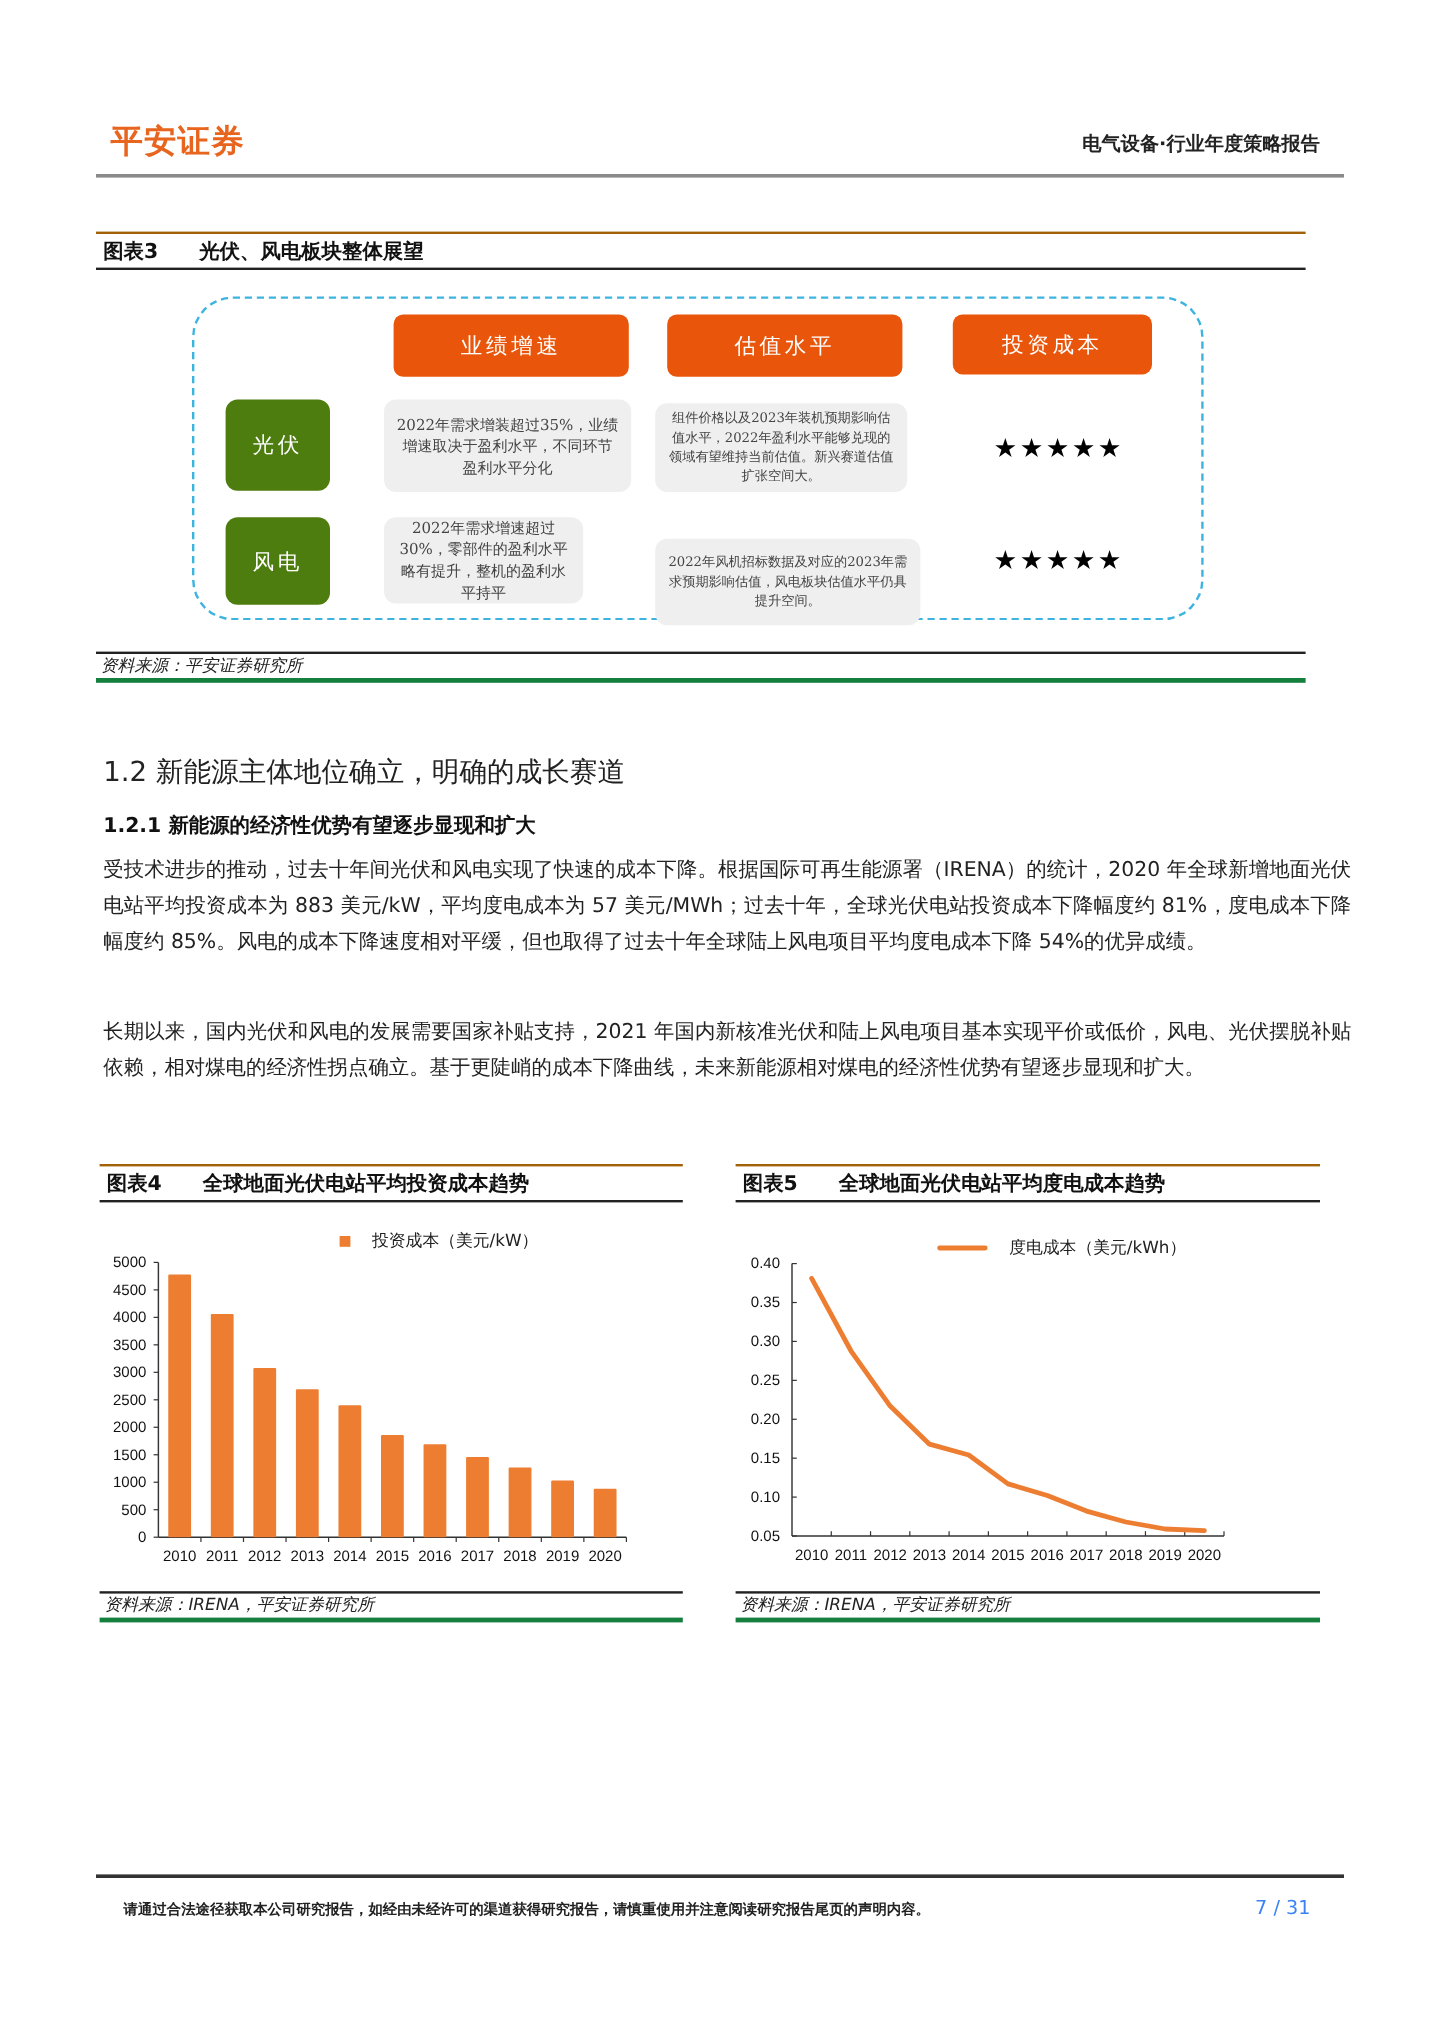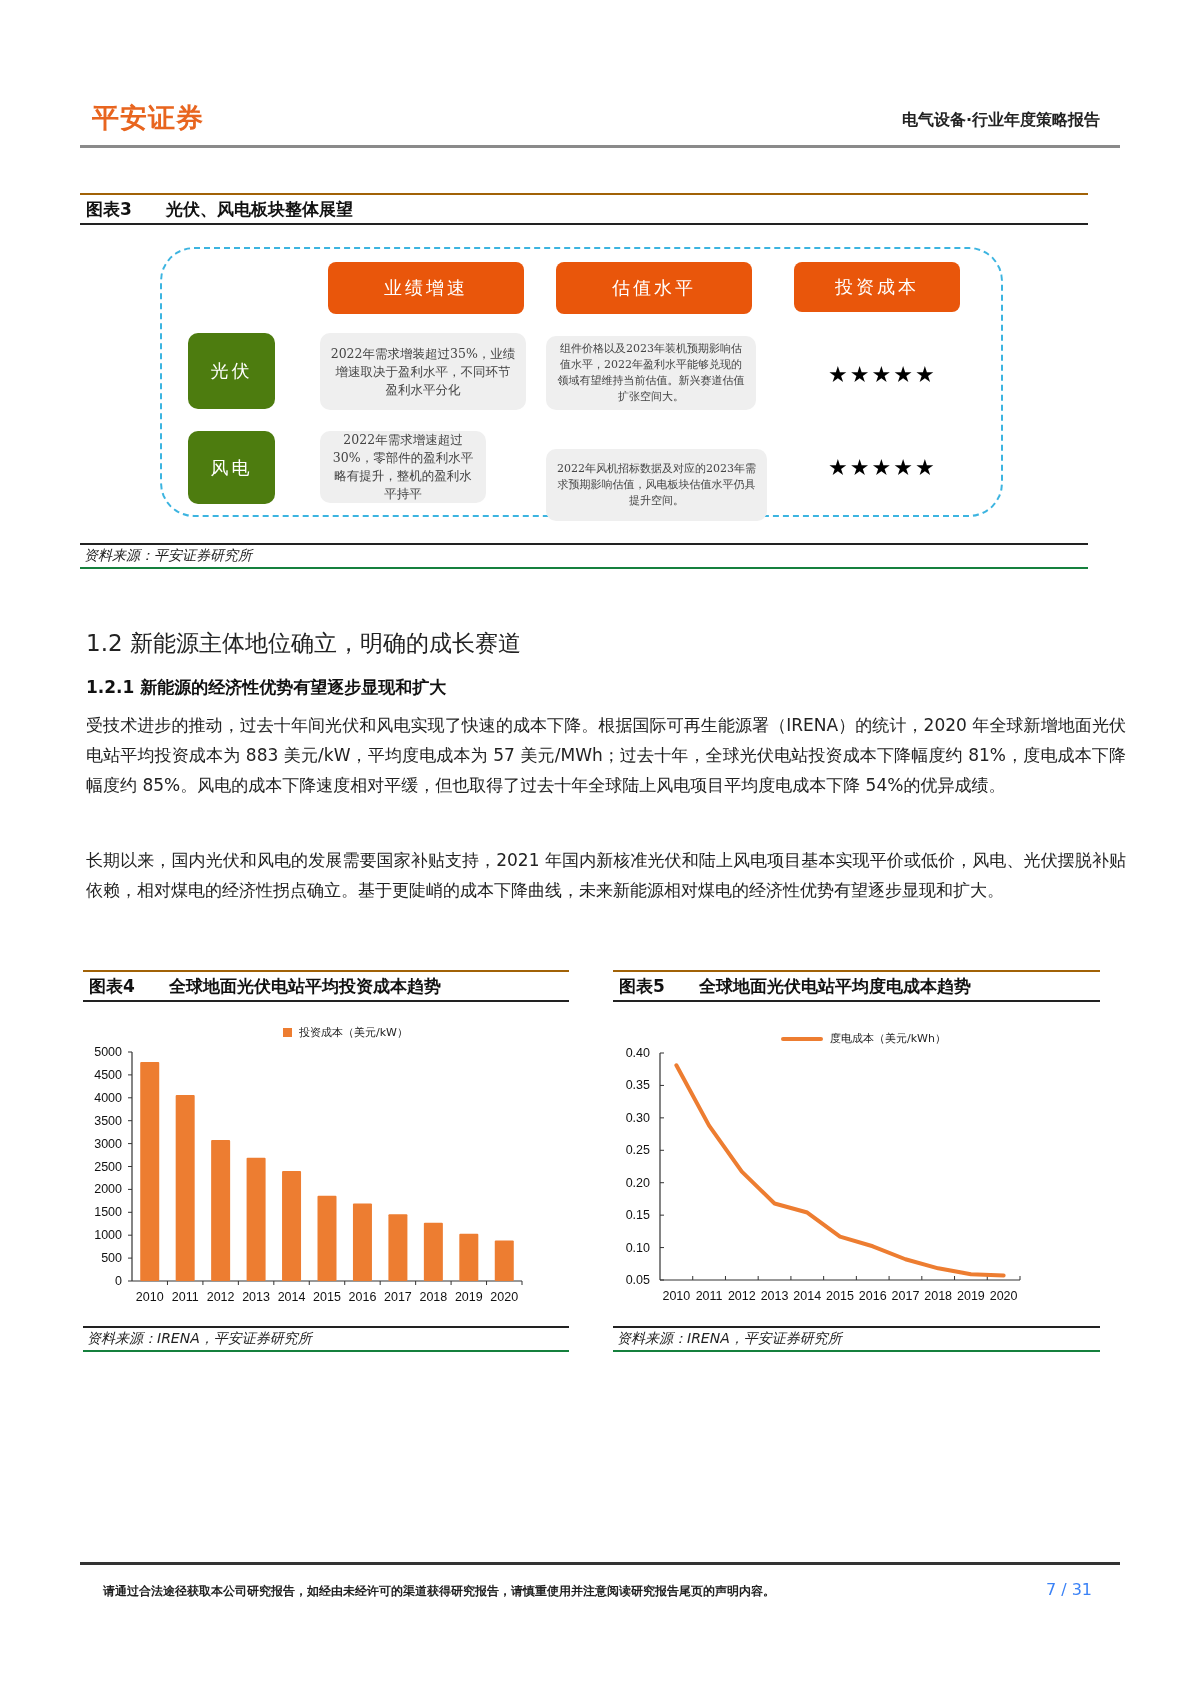--- a/index.html
+++ b/index.html
@@ -5,37 +5,37 @@
   * { box-sizing: border-box; margin: 0; padding: 0; }
   html, body { width: 1200px; height: 1698px; background: #ffffff; }
   body { position: relative; font-family: "DejaVu Sans", "Liberation Sans", sans-serif; color: #111; overflow: hidden; }
 
   .logo { position: absolute; left: 92px; top: 100px; font-size: 27px; font-weight: bold; color: #e8651f; letter-spacing: 1px; }
   .header-right { position: absolute; right: 100px; top: 110px; font-size: 16px; color: #222; font-weight: bold; }
   .header-rule { position: absolute; left: 80px; width: 1040px; top: 145px; height: 3px; background: #8a8a8a; }
 
   .fig-title { position: absolute; border-top: 2px solid #a16207; border-bottom: 2px solid #222; height: 32px; display: flex; align-items: center; font-weight: bold; font-size: 17px; color: #111; }
   .fig-title .num { width: 86px; padding-left: 6px; }
-  .source-bar { position: absolute; border-top: 2px solid #222; border-bottom: 2px solid #15803d; height: 26px; display: flex; align-items: center; font-size: 14px; font-style: italic; color: #222; padding-left: 4px; }
+  .source-bar { position: absolute; border-top: 2px solid #222; border-bottom: 4px solid #15803d; height: 26px; display: flex; align-items: center; font-size: 14px; font-style: italic; color: #222; padding-left: 4px; }
 
   
   .outlook { position: absolute; left: 160px; top: 247px; width: 843px; height: 270px; border: 2px dashed #3cb4e0; border-radius: 34px; }
   .col-head { position: absolute; top: 262px; height: 52px; background: #e9560b; color: #fff; border-radius: 8px; display: flex; align-items: center; justify-content: center; font-size: 18px; letter-spacing: 3px; font-family: "DejaVu Serif", serif; }
   .row-head { position: absolute; left: 188px; width: 87px; height: 76px; background: #4d7c0f; color: #fff; border-radius: 10px; display: flex; align-items: center; justify-content: center; font-size: 18px; letter-spacing: 3px; font-family: "DejaVu Serif", serif; }
   .cell { position: absolute; background: #efefef; border-radius: 10px; display: flex; align-items: center; justify-content: center; text-align: center; font-size: 12.5px; line-height: 18px; color: #444; font-family: "DejaVu Serif", serif; padding: 6px 10px; }
   .cell.small { font-size: 11px; line-height: 16px; }
   .stars { position: absolute; font-size: 22px; letter-spacing: 2px; color: #000; }
 
   .h2 { position: absolute; left: 86px; top: 628px; font-size: 23px; color: #222; }
   .h3 { position: absolute; left: 86px; top: 676px; font-size: 17px; font-weight: bold; color: #111; }
   .para { position: absolute; left: 86px; width: 1040px; font-size: 17px; line-height: 30px; color: #222; text-align: justify; }
 
   
   .chart { position: absolute; }
-  .legend { position: absolute; font-size: 11px; color: #222; display: flex; align-items: center; gap: 7px; }
+  .legend { position: absolute; font-size: 14px; color: #222; display: flex; align-items: center; gap: 18px; }
   .legend .sw-box { width: 9px; height: 9px; background: #ed7d31; display: inline-block; }
   .legend .sw-line { width: 42px; height: 4px; background: #ed7d31; display: inline-block; border-radius: 2px; }
 
   .footer-rule { position: absolute; left: 80px; width: 1040px; top: 1562px; height: 3px; background: #333; }
   .footer-text { position: absolute; left: 103px; top: 1583px; font-size: 12px; color: #222; font-weight: bold; }
   .page-num { position: absolute; right: 108px; top: 1580px; font-size: 16px; color: #3b82f6; }
 </style>
 </head>
 <body>
 

